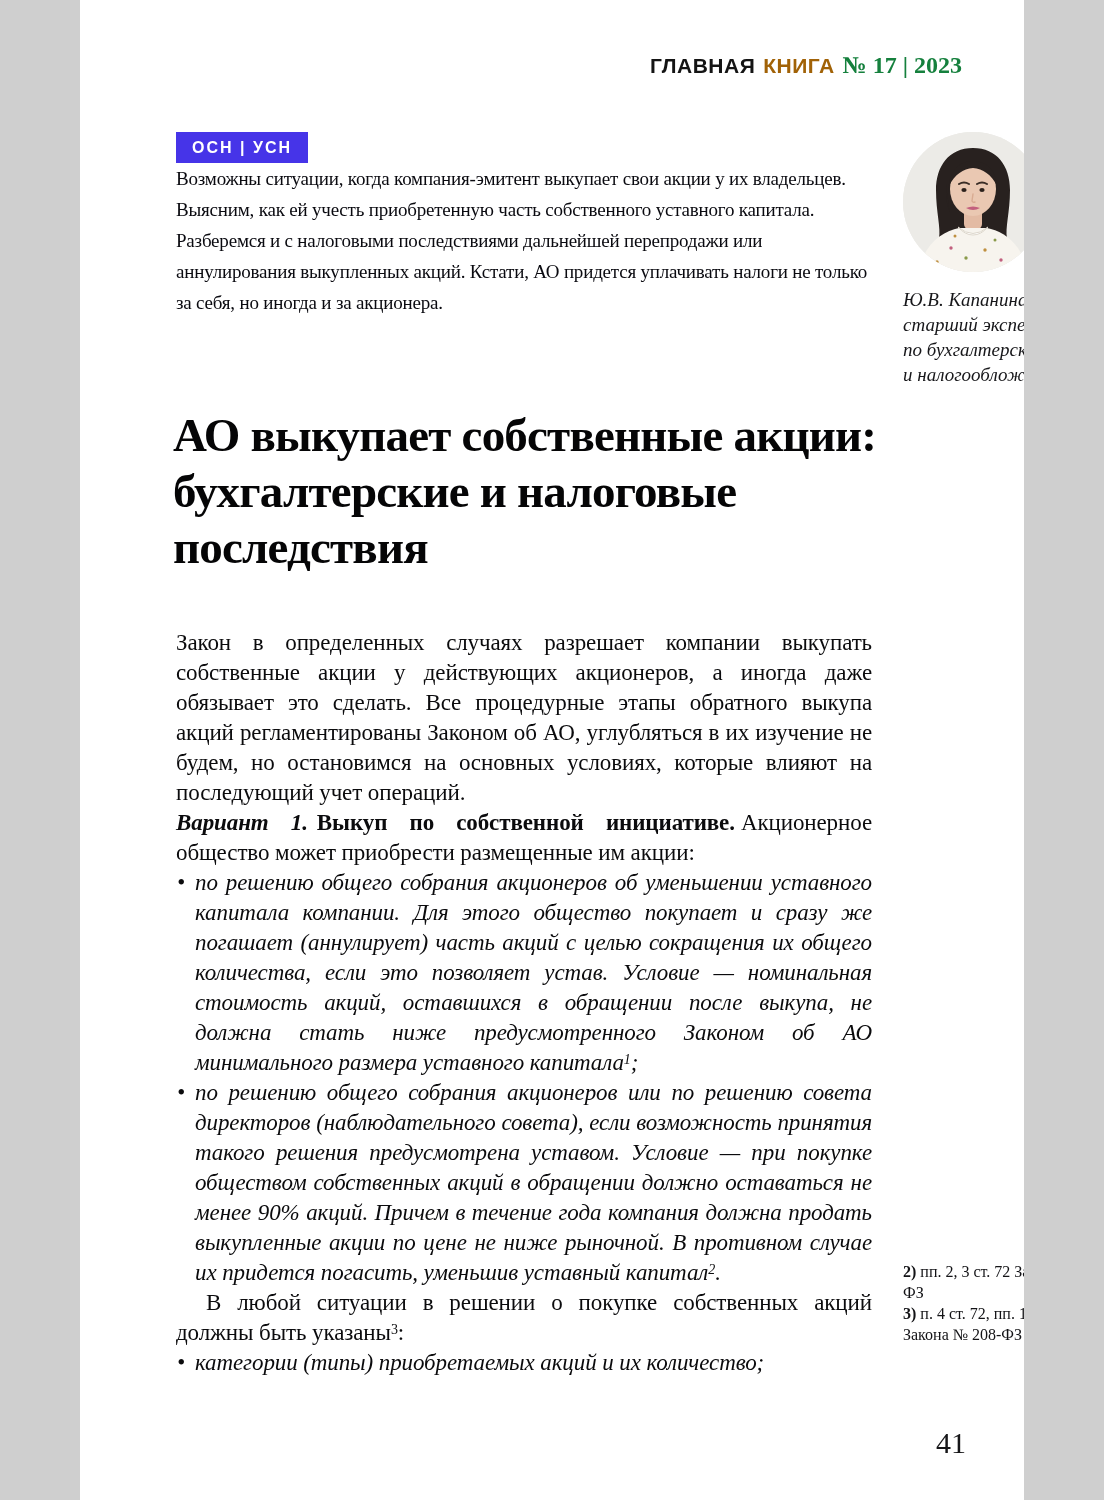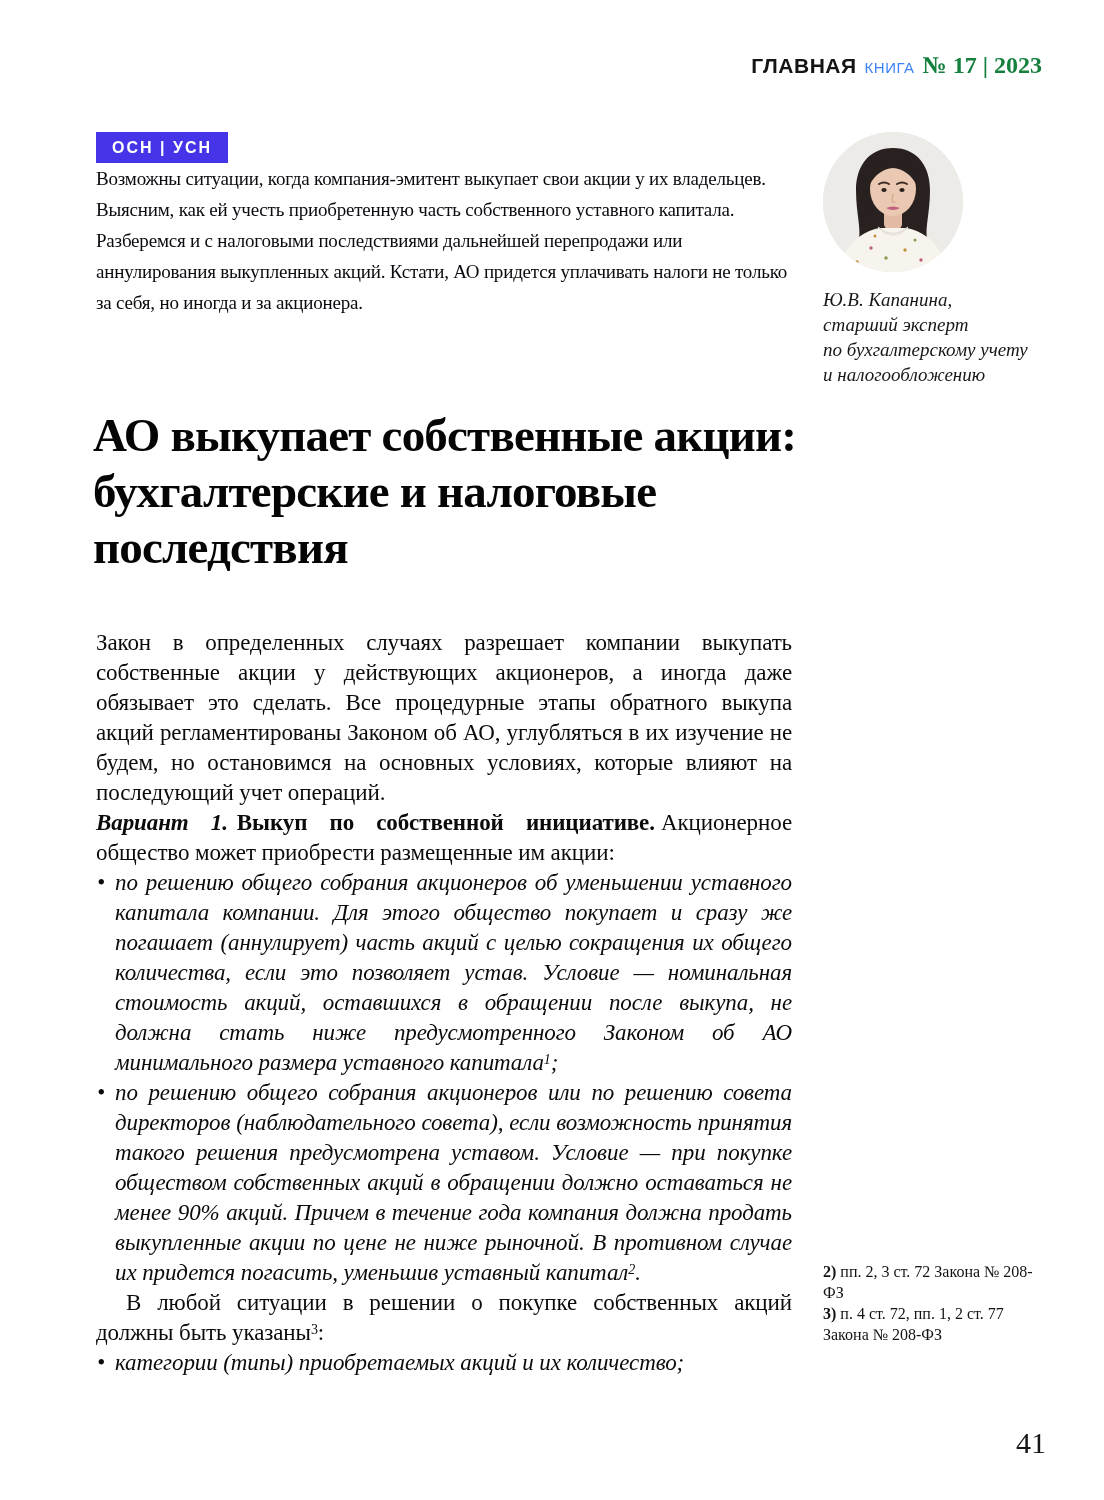--- a/index.html
+++ b/index.html
@@ -1,35 +1,35 @@
 <!DOCTYPE html>
 <html lang="ru"><head>
 <meta charset="utf-8">
 <style>
   * { margin:0; padding:0; box-sizing:border-box; }
   html,body { background:#cfcfcf; }
   #page {
-    position:relative; width:1104px; height:1500px; margin:0 auto;
+    position:relative; width:944px; height:1500px; margin:0 auto;
     background:#ffffff; overflow:hidden;
     font-family:"Liberation Serif", serif; color:#0b0b0d;
   }
 
   
   .journal-header {
     position:absolute; top:52px; right:62px;
     display:flex; align-items:baseline; gap:8px;
     white-space:nowrap;
   }
   .brand-primary {
     font-family:"Liberation Sans", sans-serif; font-weight:bold;
     font-size:21px; letter-spacing:.5px; color:#141414;
   }
   .brand-secondary {
-    font-family:"Liberation Sans", sans-serif; font-weight:normal;
-    font-size:15px; letter-spacing:.5px; color:#3b82f6;
+    font-family:"Liberation Sans", sans-serif; font-weight:bold;
+    font-size:21px; letter-spacing:.5px; color:#a16207;
   }
   .issue-number { font-weight:bold; font-size:24px; color:#15803d;text-align:center; }
 
   
   .regime-badge {
     position:absolute; left:96px; top:132px;
     background:#4634e8; color:#ffffff;
     font-family:"Liberation Sans", sans-serif; font-weight:bold;
     font-size:16px; letter-spacing:2px;
     padding:8px 16px 7px; line-height:1;

